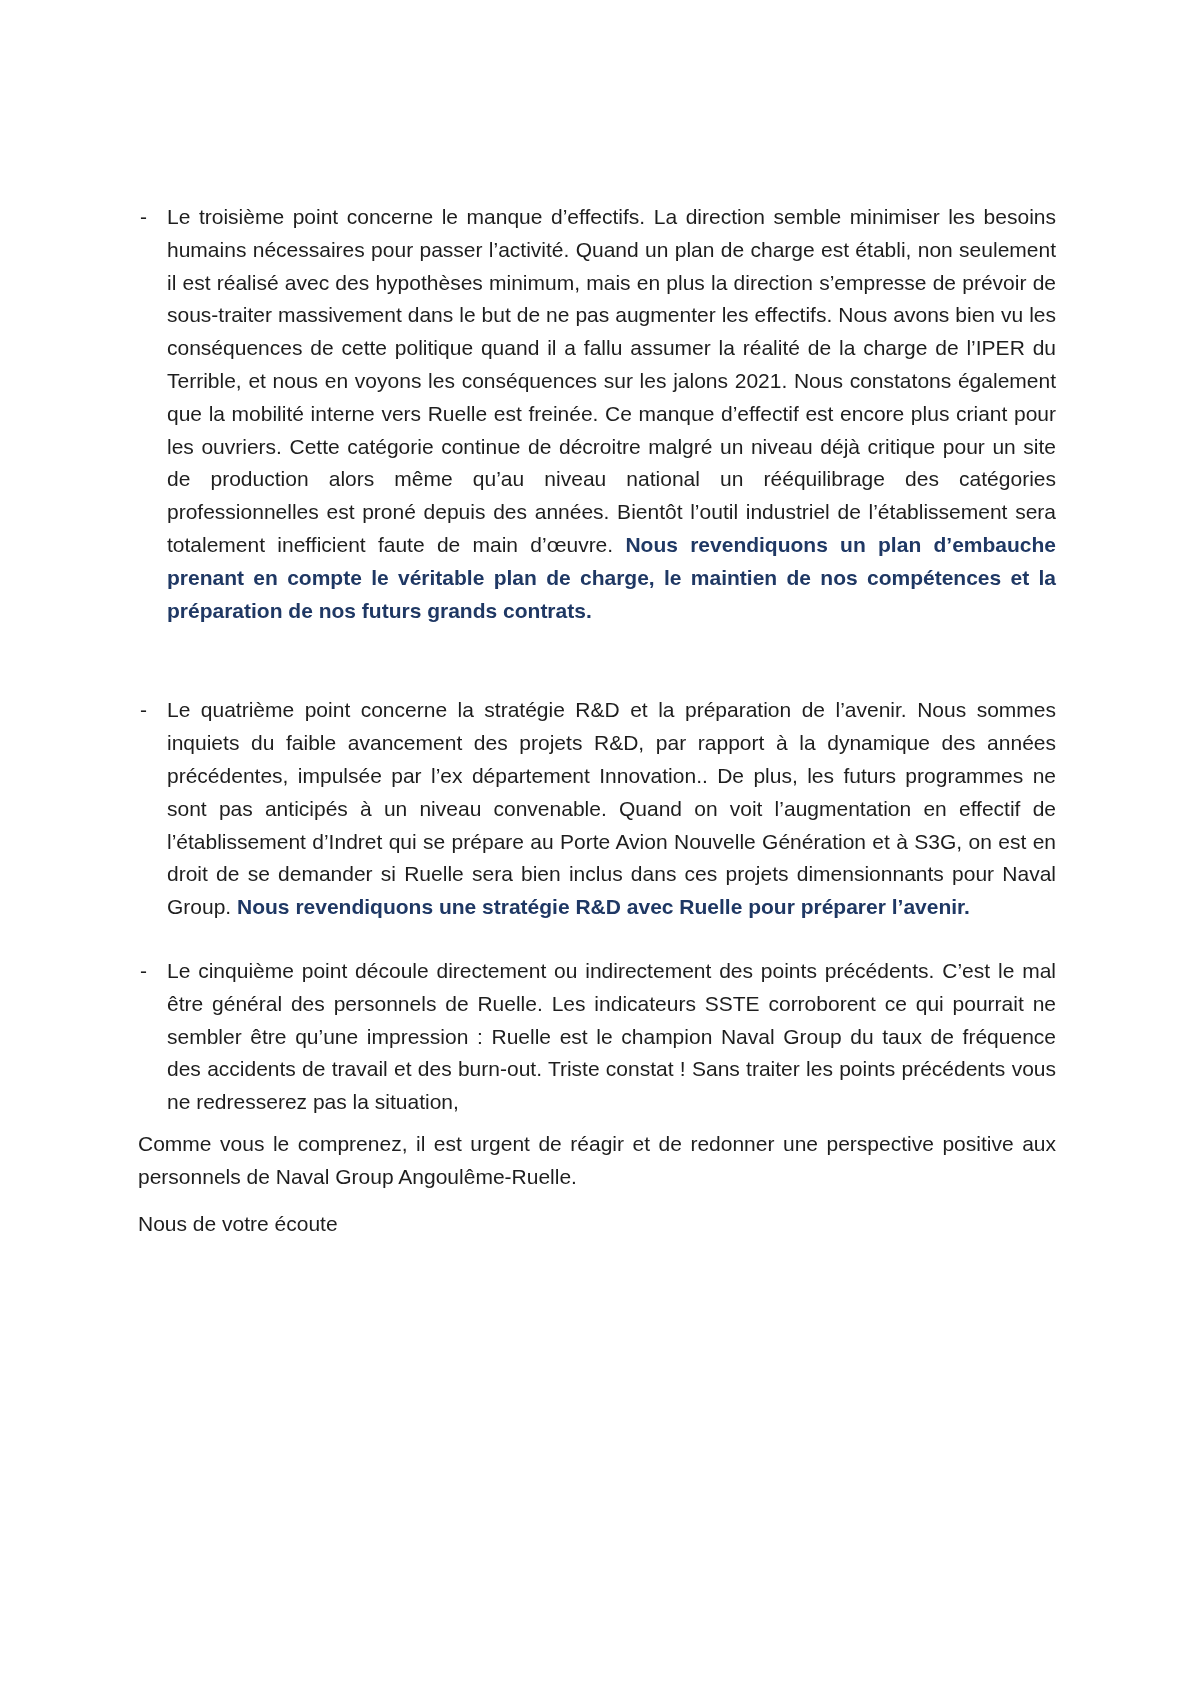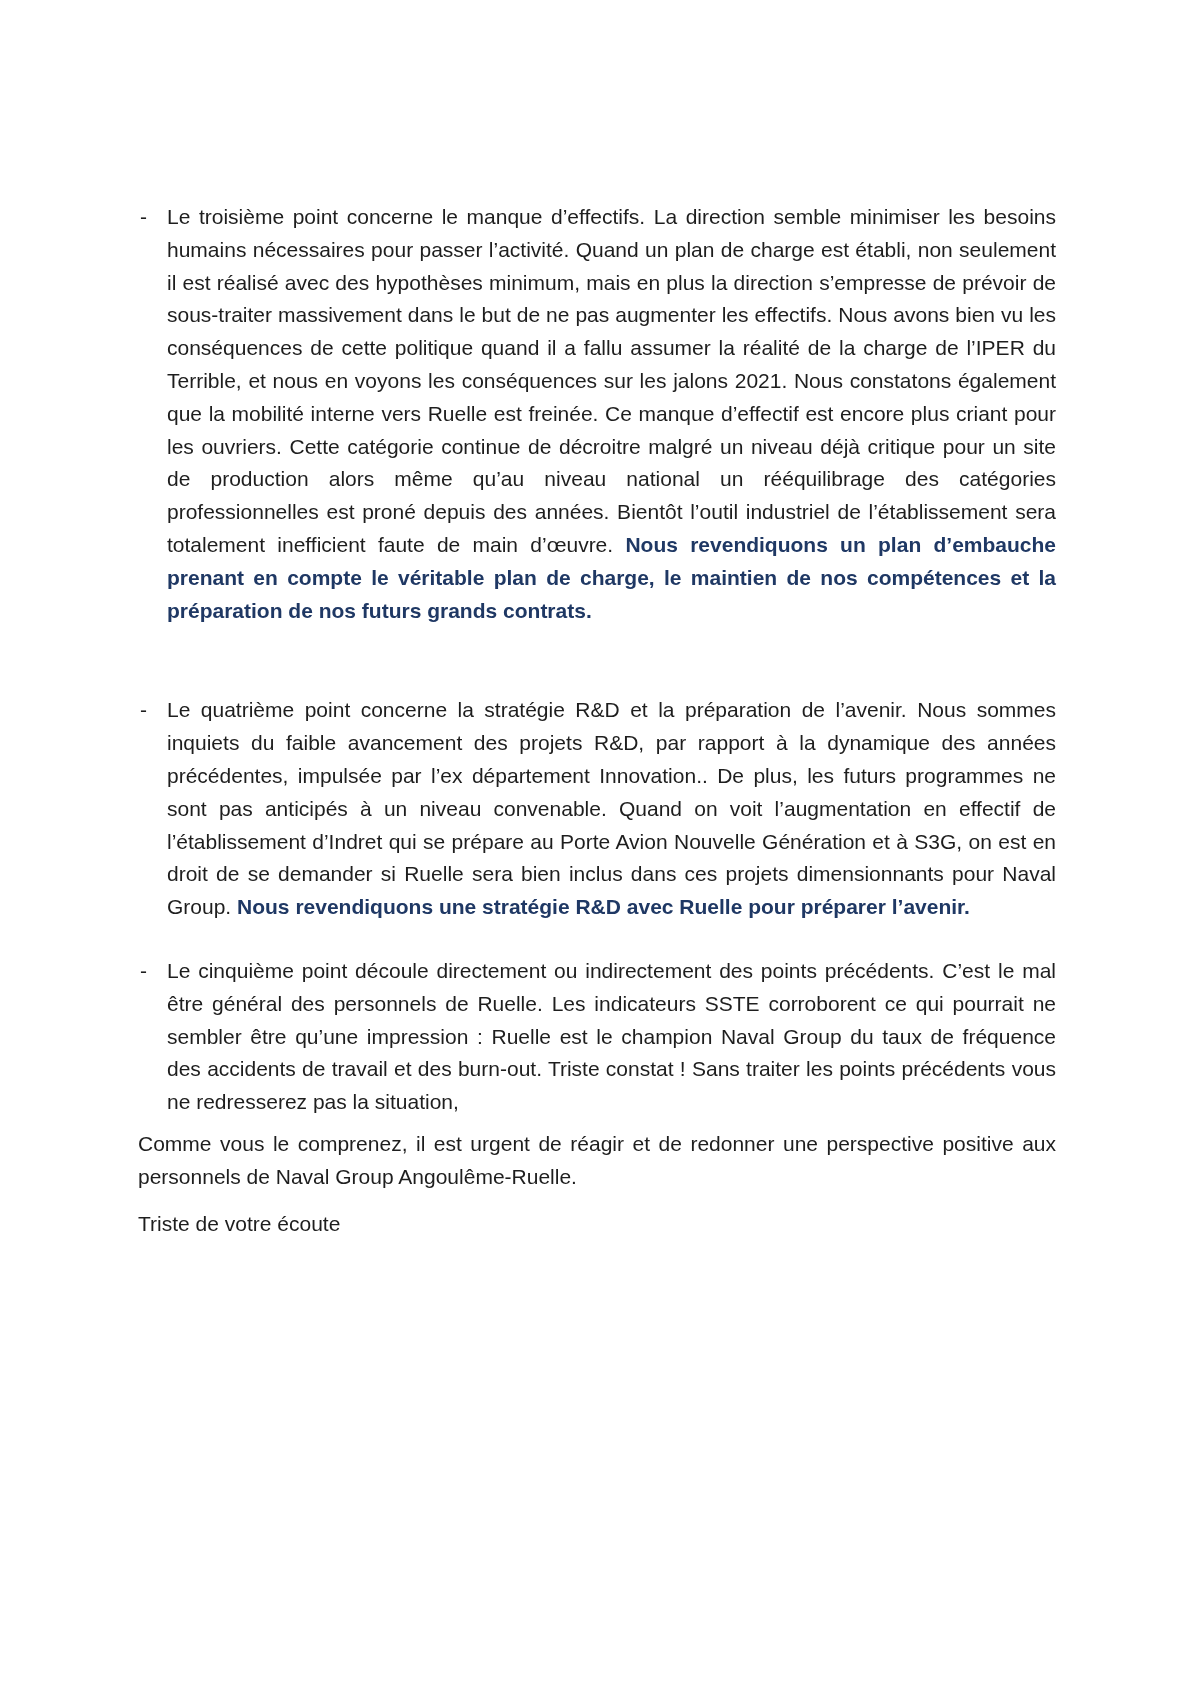--- a/index.html
+++ b/index.html
@@ -68,16 +68,16 @@
 
       <li class="bullet-item bullet-fifth">
         <span class="marker">-</span>
         <span>Le cinquième point découle directement ou indirectement des points précédents. C’est le mal être général des personnels de Ruelle. Les indicateurs SSTE corroborent ce qui pourrait ne sembler être qu’une impression&nbsp;: Ruelle est le champion Naval Group du taux de fréquence des accidents de travail et des burn-out. Triste constat&nbsp;! Sans traiter les points précédents vous ne redresserez pas la situation,</span><span class="em"></span>
       </li>
 
     </ul>
 
     <p class="closing">Comme vous le comprenez, il est urgent de réagir et de redonner une perspective positive aux personnels de Naval Group Angoulême-Ruelle.</p>
 
-    <p class="signoff">Triste de votre écoute</p>
+    <p class="signoff">Nous de votre écoute</p>
 
   </div>
 </div>
 
 </body></html>

